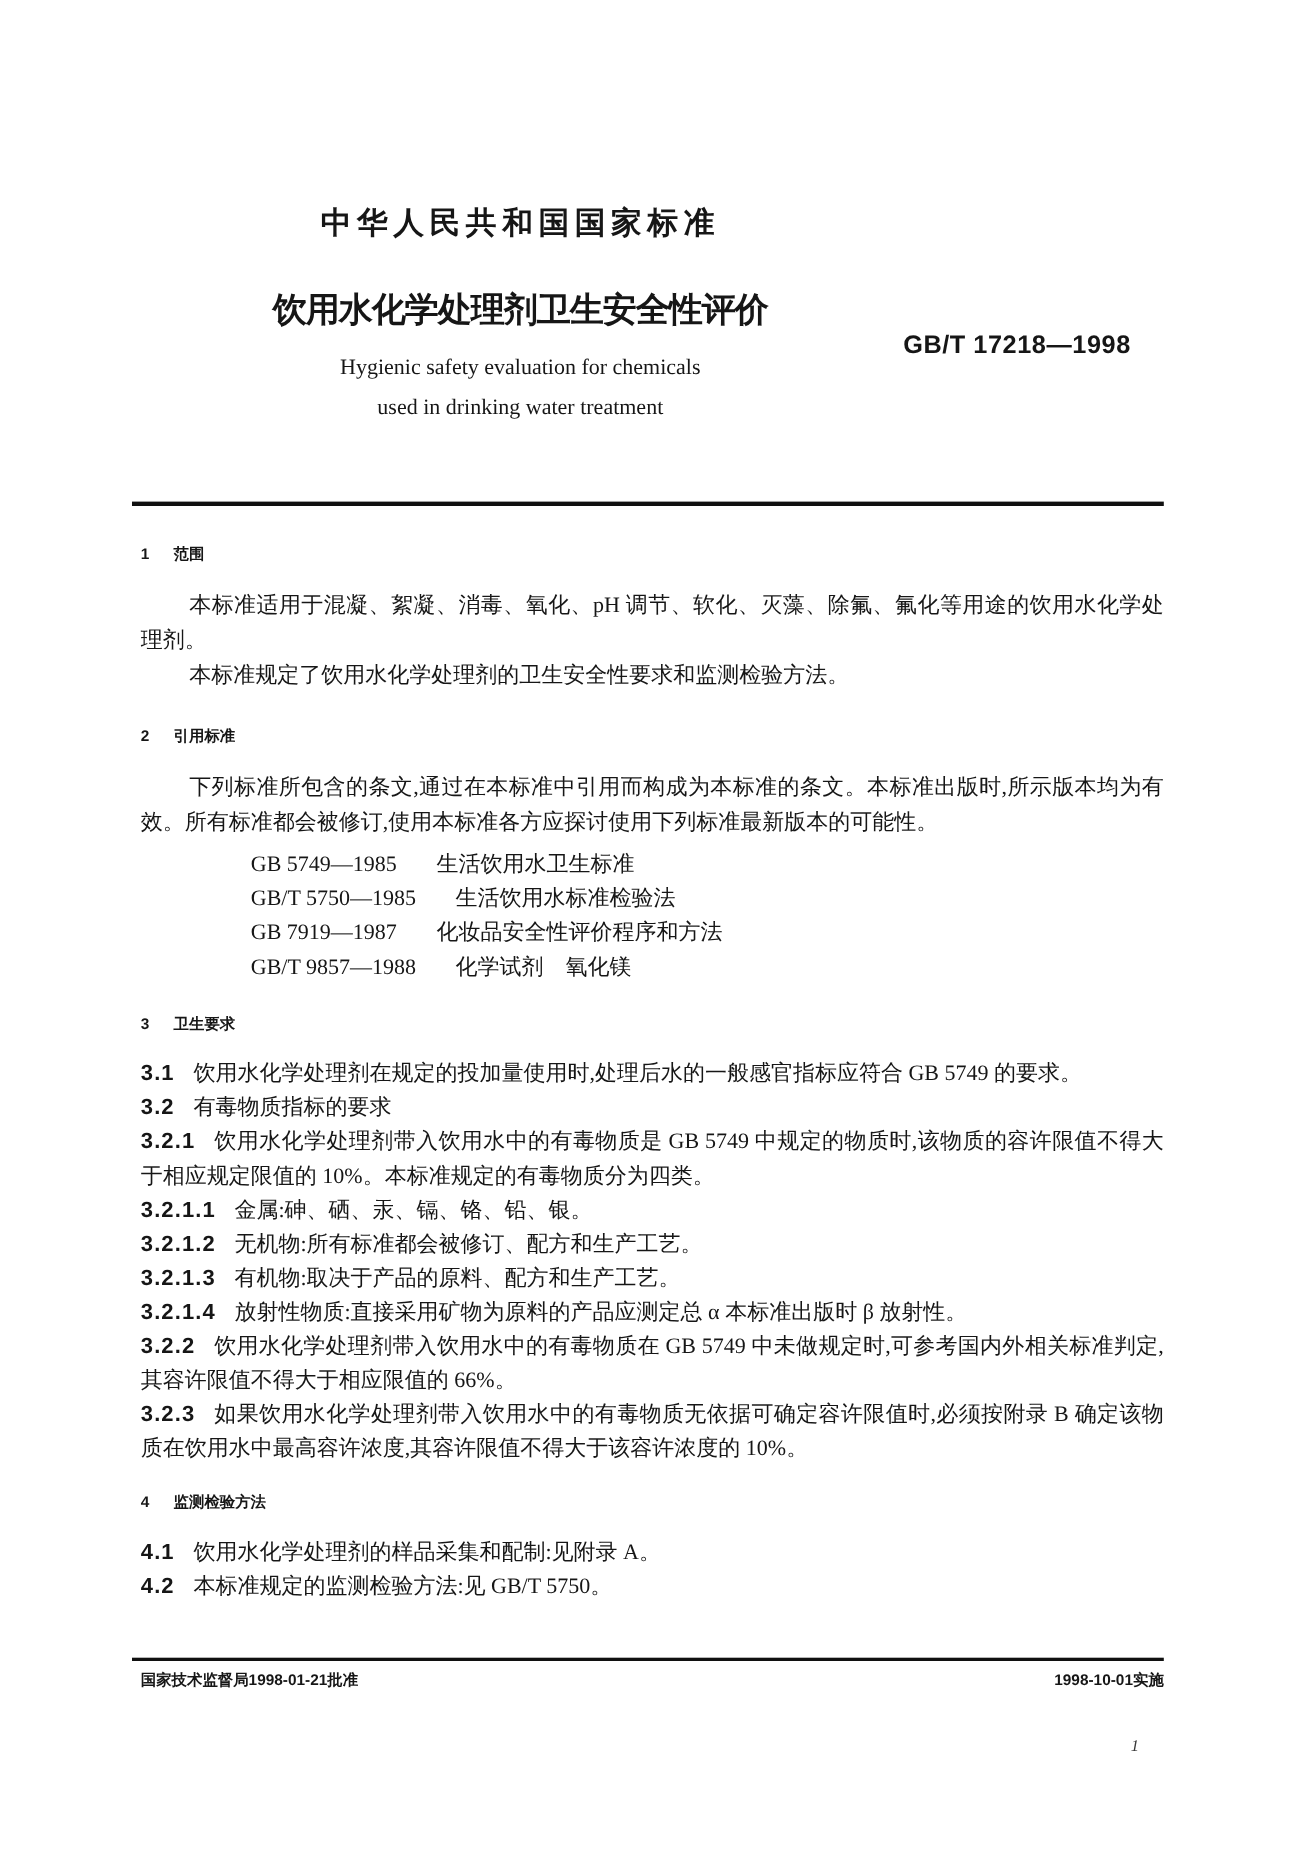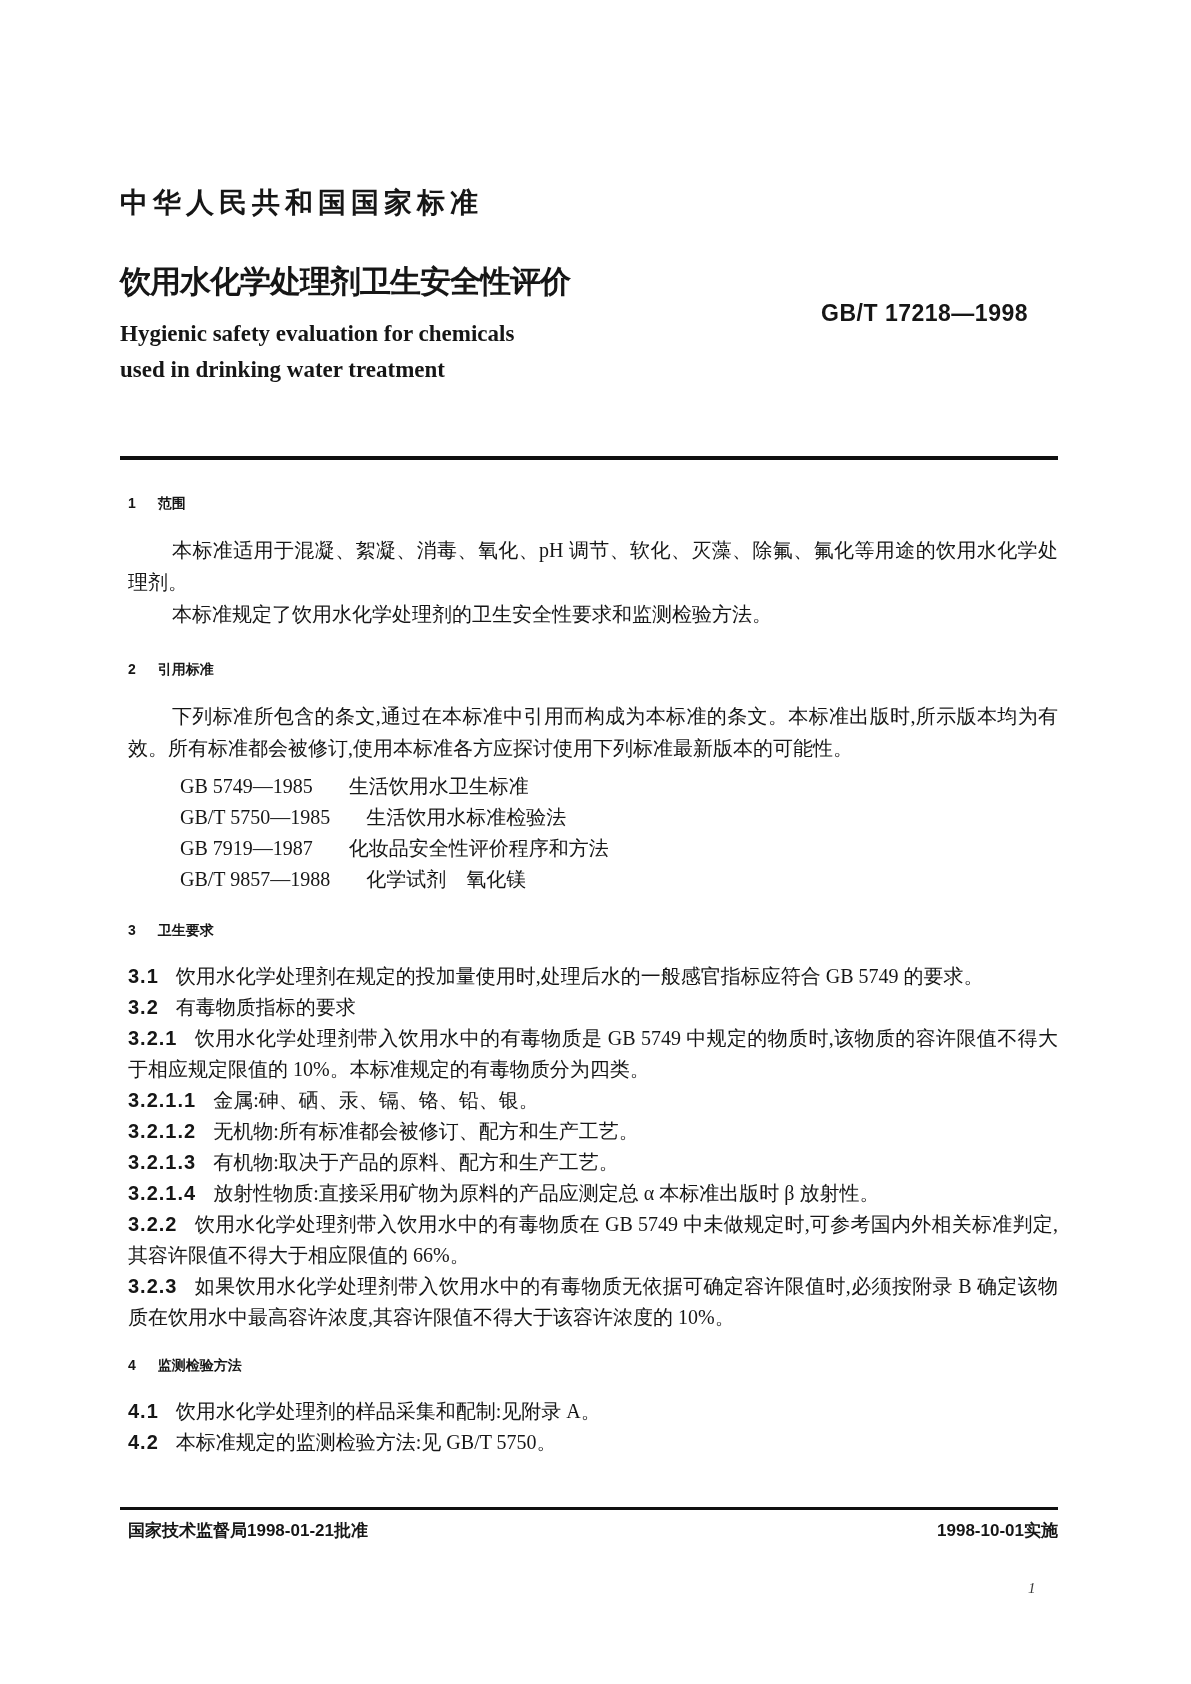--- a/index.html
+++ b/index.html
@@ -9,34 +9,35 @@
     position:relative;
     color:#161616;
     font-family:"Liberation Serif","DejaVu Serif",serif;
     overflow:hidden;
   }
   .page { position:absolute; inset:0; background:#fff; }
 
   
   .header-center {
     position:absolute; left:120px; top:186px; width:706px;
+    text-align:center;
   }
   .std-label {
     font-family:"Liberation Sans","DejaVu Sans",sans-serif;
     font-weight:bold; font-size:28px; letter-spacing:5px;
     line-height:34px; white-space:nowrap;
   }
   .cn-title {
     margin-top:42px;
     font-family:"Liberation Sans","DejaVu Sans",sans-serif;
     font-weight:bold; font-size:31px; letter-spacing:-1px;
     line-height:40px; white-space:nowrap;
   }
   .en-title {
-    font-weight:bold; font-size:23px; line-height:24px;
+    font-weight:normal; font-size:20px; line-height:24px;
     font-family:"Liberation Serif","DejaVu Serif",serif;
   }
   .en1 { margin-top:20px; }
   .en2 { margin-top:12px; }
   .std-number {
     position:absolute; top:284px; right:163px;
     font-family:"Liberation Sans","DejaVu Sans",sans-serif;
     font-weight:bold; font-size:23px; letter-spacing:0.5px;
     white-space:nowrap;
     margin-top:16px;
@@ -68,37 +69,37 @@
   .mt-sec4 { margin-top:17px !important; }
 
   p.body-p {
     margin:0; line-height:32px; text-indent:2.2em;
     text-align:justify;
   }
   .ref-list { margin-top:7px; }
   p.ref-item {
     margin:0; line-height:31px; padding-left:52px; white-space:nowrap;
   }
-  .ref-code { margin-right:36px; }
+  .ref-code { margin-right:36px;margin-left:48px; }
 
   .clauses { }
   p.clause {
     margin:0; line-height:31px; text-align:justify;
   }
   p.clause .cnum {
     font-family:"Liberation Sans","DejaVu Sans",sans-serif;
     font-weight:bold; margin-right:17px; letter-spacing:1px;
   }
 
   
   .footer {
     position:absolute; left:128px; top:1519px; width:930px;
     display:flex; justify-content:space-between; align-items:flex-end;
     font-family:"Liberation Sans","DejaVu Sans",sans-serif;
-    font-weight:bold; font-size:17px; white-space:nowrap;
+    font-weight:bold; font-size:14px; white-space:nowrap;
   }
   .page-number {
     position:absolute; left:1028px; top:1580px;
     font-size:15px; color:#3a3a3a; font-style:italic;
   }
 </style>
 </head>
 <body>
 
 <div class="page">

